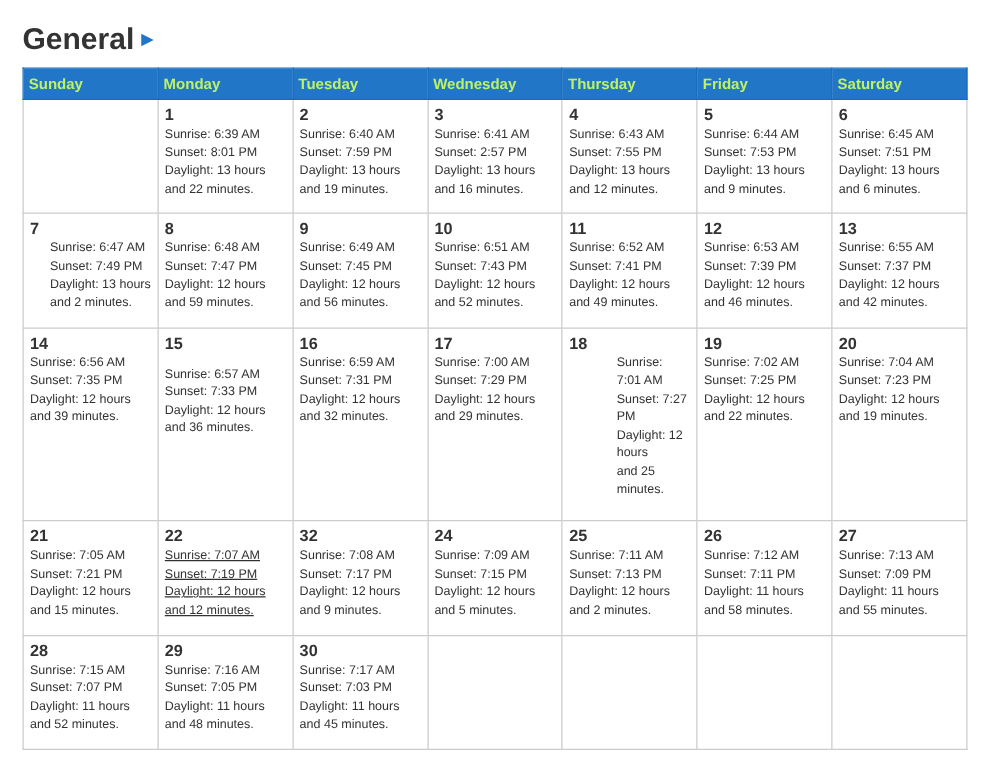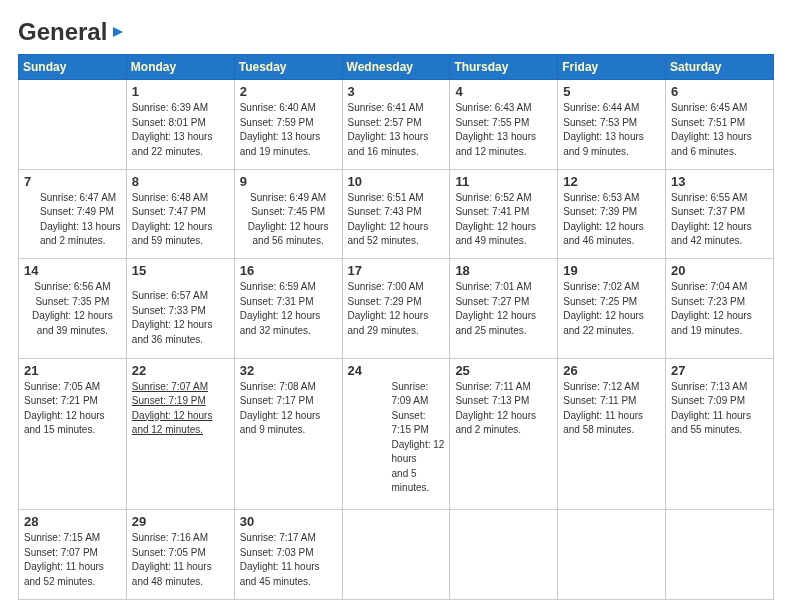--- a/index.html
+++ b/index.html
@@ -54,21 +54,21 @@
     }
     .calendar {
       flex: 1;
       border: 1px solid #ccc;
       border-collapse: collapse;
       width: 100%;
       table-layout: fixed;
     }
     .calendar th {
       background: #2176c7;
-      color: #fef9c3;
+      color: #bef264;
       font-size: 12px;
       font-weight: bold;
       padding: 5px 4px;
       text-align: left;
       border: 1px solid #1a6bbf;
     }
     .calendar td {
       border: 1px solid #ccc;
       vertical-align: top;
       padding: 4px 5px;
@@ -180,21 +180,21 @@
           </td>
           <td>
             <span class="day-num">8</span>
             <div class="cell-info" style="white-space: pre-line;">Sunrise: 6:48 AM
 Sunset: 7:47 PM
 Daylight: 12 hours
 and 59 minutes.</div>
           </td>
           <td>
             <span class="day-num">9</span>
-            <div class="cell-info" style="white-space: pre-line; text-align: center;">Sunrise: 6:49 AM
+            <div class="cell-info" style="white-space: pre-line;">Sunrise: 6:49 AM
 Sunset: 7:45 PM
 Daylight: 12 hours
 and 56 minutes.</div>
           </td>
           <td>
             <span class="day-num">10</span>
             <div class="cell-info" style="white-space: pre-line;">Sunrise: 6:51 AM
 Sunset: 7:43 PM
 Daylight: 12 hours
 and 52 minutes.</div>
@@ -217,21 +217,21 @@
             <span class="day-num">13</span>
             <div class="cell-info" style="white-space: pre-line;">Sunrise: 6:55 AM
 Sunset: 7:37 PM
 Daylight: 12 hours
 and 42 minutes.</div>
           </td>
         </tr>
         <tr>
           <td>
             <span class="day-num">14</span>
-            <div class="cell-info" style="white-space: pre-line; text-align: center;">Sunrise: 6:56 AM
+            <div class="cell-info" style="white-space: pre-line;">Sunrise: 6:56 AM
 Sunset: 7:35 PM
 Daylight: 12 hours
 and 39 minutes.</div>
           </td>
           <td>
             <span class="day-num">15</span>
             <div class="cell-info" style="white-space: pre-line; margin-top: 11px;">Sunrise: 6:57 AM
 Sunset: 7:33 PM
 Daylight: 12 hours
 and 36 minutes.</div>
@@ -245,21 +245,21 @@
           </td>
           <td>
             <span class="day-num">17</span>
             <div class="cell-info" style="white-space: pre-line;">Sunrise: 7:00 AM
 Sunset: 7:29 PM
 Daylight: 12 hours
 and 29 minutes.</div>
           </td>
           <td>
             <span class="day-num">18</span>
-            <div class="cell-info" style="white-space: pre-line;">Sunrise: 7:01 AM
+            <div class="cell-info" style="white-space: pre-line; margin-left: 38px;">Sunrise: 7:01 AM
 Sunset: 7:27 PM
 Daylight: 12 hours
 and 25 minutes.</div>
           </td>
           <td>
             <span class="day-num">19</span>
             <div class="cell-info" style="white-space: pre-line;">Sunrise: 7:02 AM
 Sunset: 7:25 PM
 Daylight: 12 hours
 and 22 minutes.</div>
@@ -289,21 +289,21 @@
           </td>
           <td>
             <span class="day-num">32</span>
             <div class="cell-info" style="white-space: pre-line;">Sunrise: 7:08 AM
 Sunset: 7:17 PM
 Daylight: 12 hours
 and 9 minutes.</div>
           </td>
           <td>
             <span class="day-num">24</span>
-            <div class="cell-info" style="white-space: pre-line; margin-left: 44px;">Sunrise: 7:09 AM
+            <div class="cell-info" style="white-space: pre-line;">Sunrise: 7:09 AM
 Sunset: 7:15 PM
 Daylight: 12 hours
 and 5 minutes.</div>
           </td>
           <td>
             <span class="day-num">25</span>
             <div class="cell-info" style="white-space: pre-line;">Sunrise: 7:11 AM
 Sunset: 7:13 PM
 Daylight: 12 hours
 and 2 minutes.</div>

